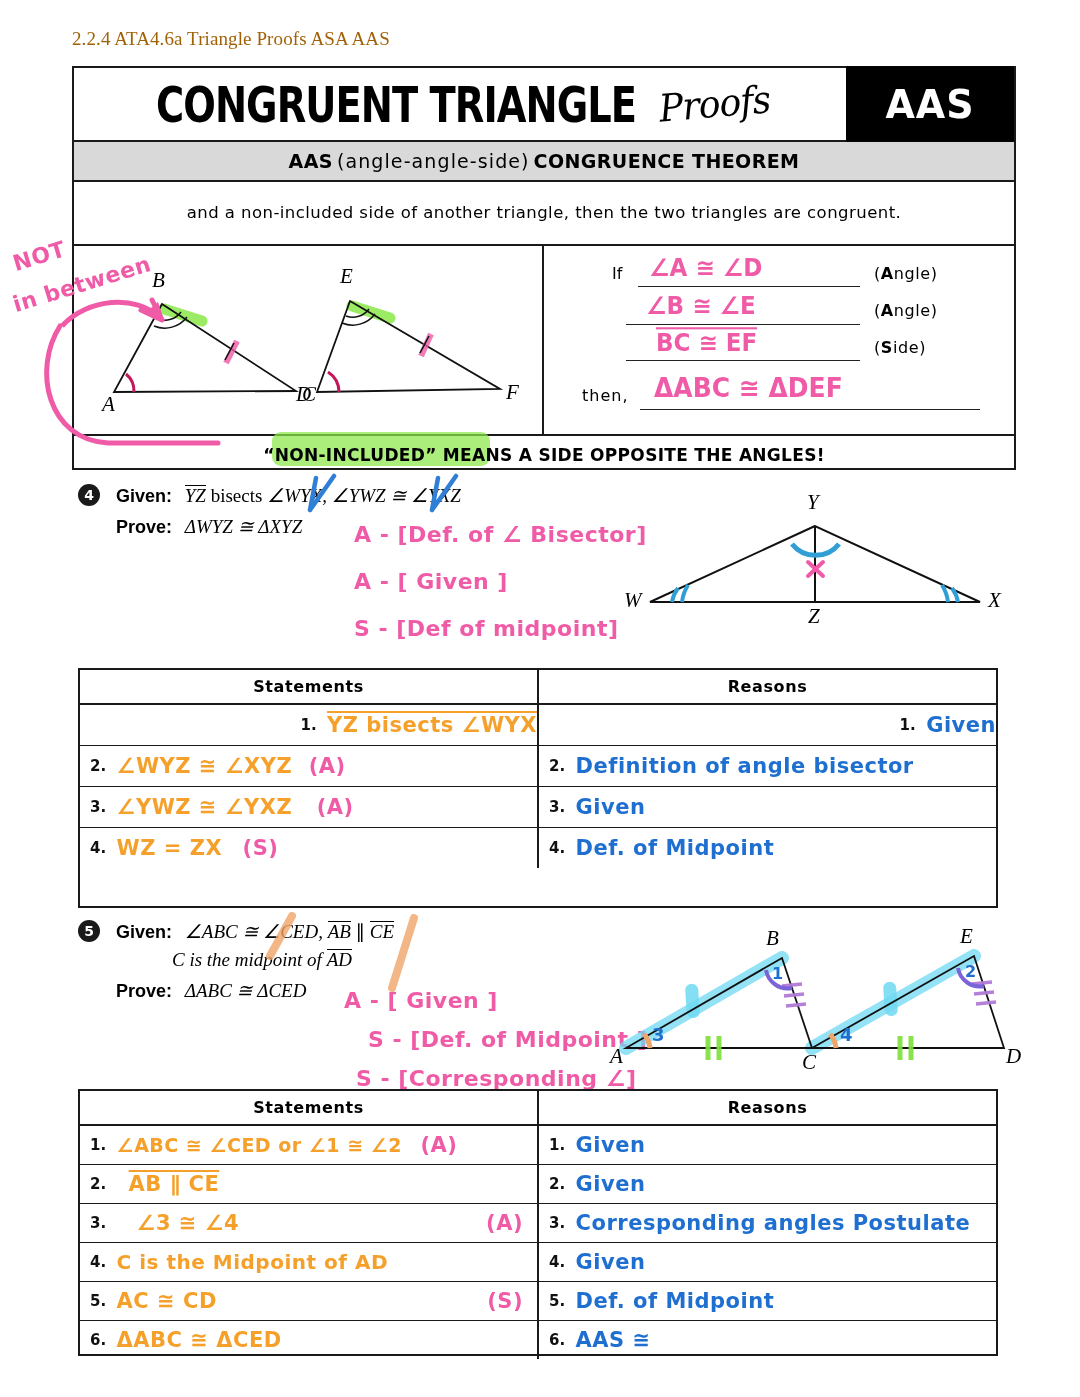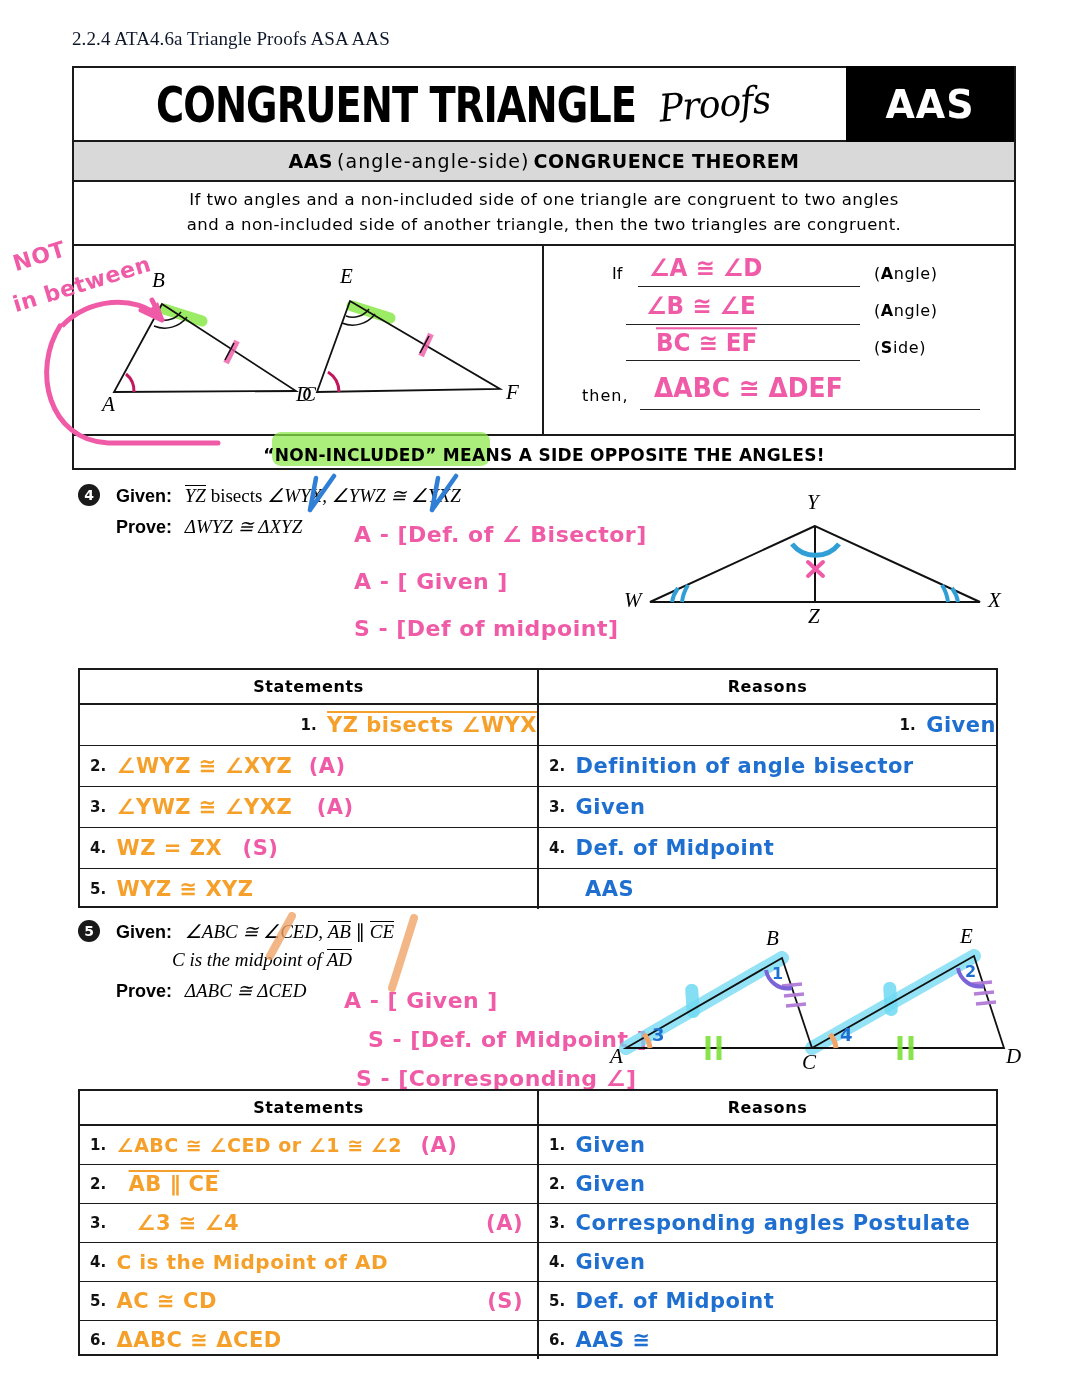--- a/index.html
+++ b/index.html
@@ -7,21 +7,21 @@
     width:1080px;height:1397px;background:#ffffff;
     font-family:"Liberation Sans", sans-serif;
     color:#000;position:relative;overflow:hidden;
   }
   .page{position:relative;width:1080px;height:1397px;}
 
   
   .filename{
     position:absolute;left:72px;top:28px;
     font-family:"Liberation Serif", serif;
-    font-size:19px;letter-spacing:.1px;color:#0f172a;
+    font-size:19px;letter-spacing:.1px;color:#a16207;
   }
 
   
   .theorembox{
     position:absolute;left:72px;top:66px;width:944px;height:404px;
     border:2px solid #1a1a1a;box-sizing:border-box;background:#fff;
   }
   .titlerow{
     position:relative;height:72px;border-bottom:2px solid #1a1a1a;display:flex;
   }
@@ -137,21 +137,20 @@
       <div class="title-badge">AAS</div>
     </div>
 
     <div class="subtitlerow">
       <span>AAS</span>
       <span class="thin" style="margin:0 4px;">(angle-angle-side)</span>
       <span>CONGRUENCE THEOREM</span>
     </div>
 
     <div class="statementrow">
-      <div>If two angles and a non-included side of one triangle are congruent to two angles</div>
       <div>and a non-included side of another triangle, then the two triangles are congruent.</div>
     </div>
 
     <div class="bodyrow">
 
       <div class="diagrams">
         <svg class="ink" width="470" height="188" viewBox="0 0 470 188">
 
           <path d="M90 63 L128 75" stroke="#8ae84a" stroke-width="11" stroke-linecap="round" opacity=".85"></path>
 
@@ -316,29 +315,20 @@
         </tr>
         <tr style="height:41px;">
           <td class="col-div">
             <span class="num">4.</span>
             <span class="cellhw hw orange">WZ = ZX</span>
             <span class="cellhw hw pink" style="margin-left:16px;">(S)</span>
           </td>
           <td>
             <span class="num">4.</span>
             <span class="cellhw hw blue">Def. of Midpoint</span>
-          </td>
-        </tr>
-        <tr style="height:41px;">
-          <td class="col-div">
-            <span class="num">5.</span>
-            <span class="cellhw hw orange">WYZ ≅ XYZ</span>
-          </td>
-          <td style="padding-left:46px;">
-            <span class="cellhw hw blue">AAS</span>
           </td>
         </tr>
       </tbody>
     </table>
   </div>
 
   <div class="prob" style="left:78px;top:920px;">
     <div style="display:flex;align-items:flex-start;gap:16px;">
       <span class="bullet">5</span>
       <div>

